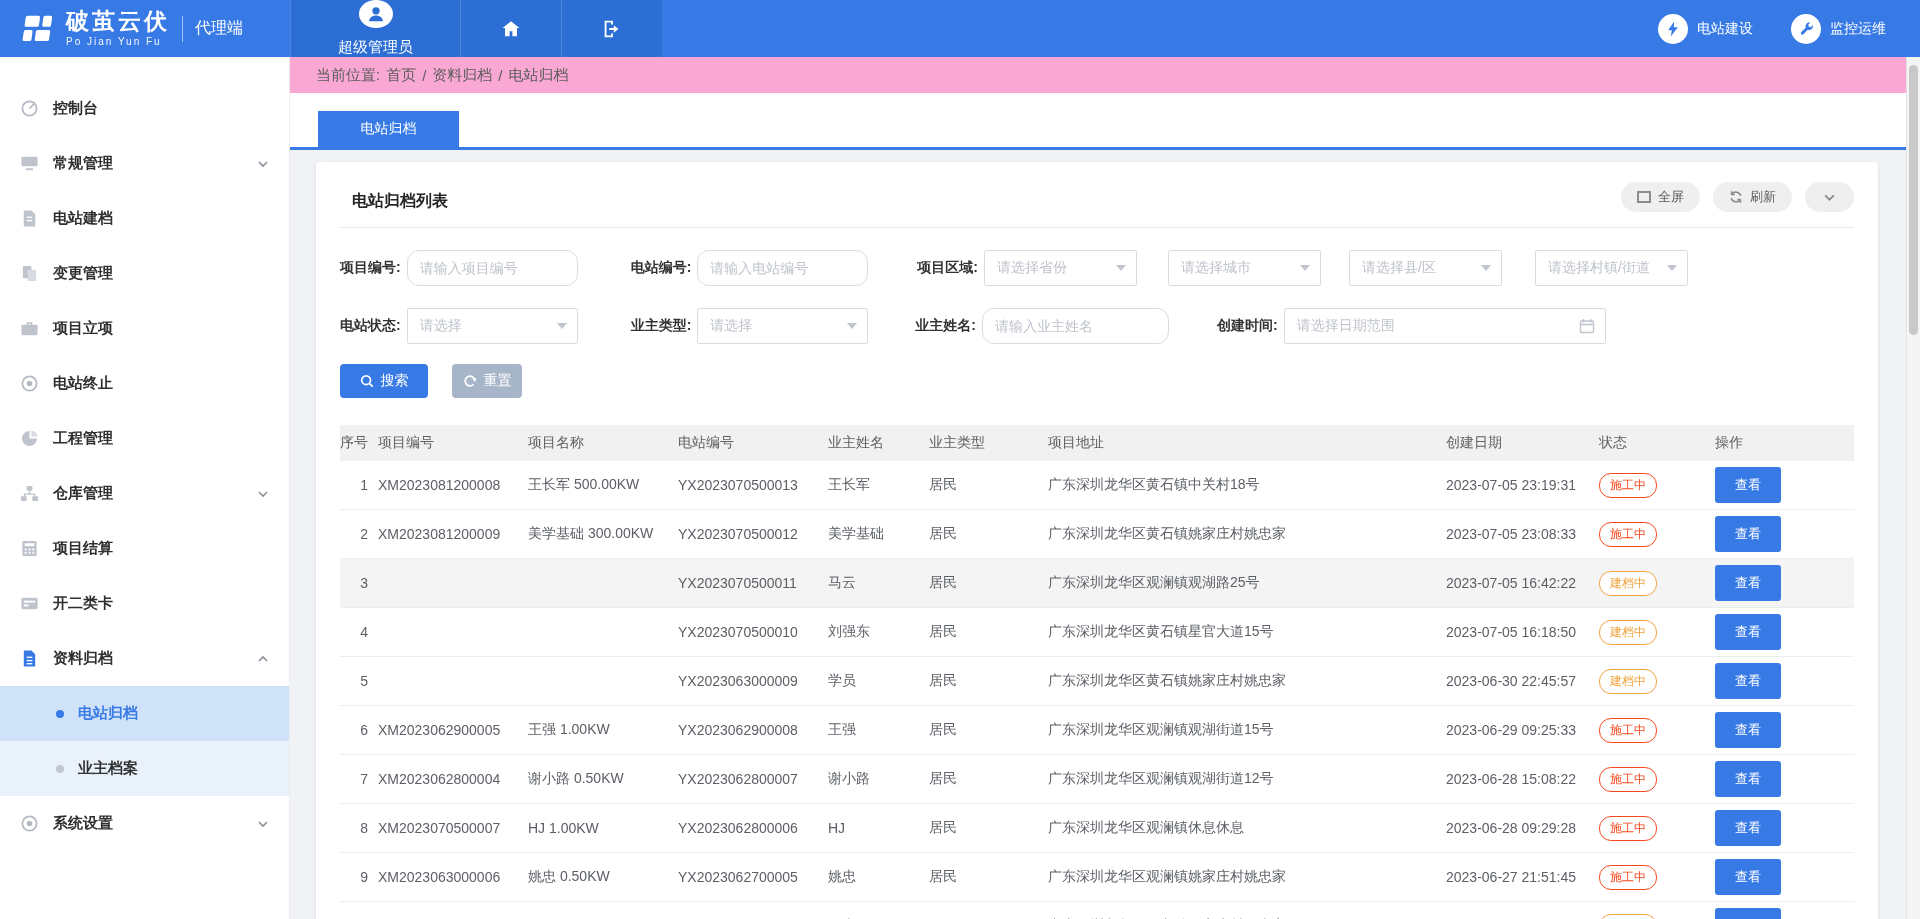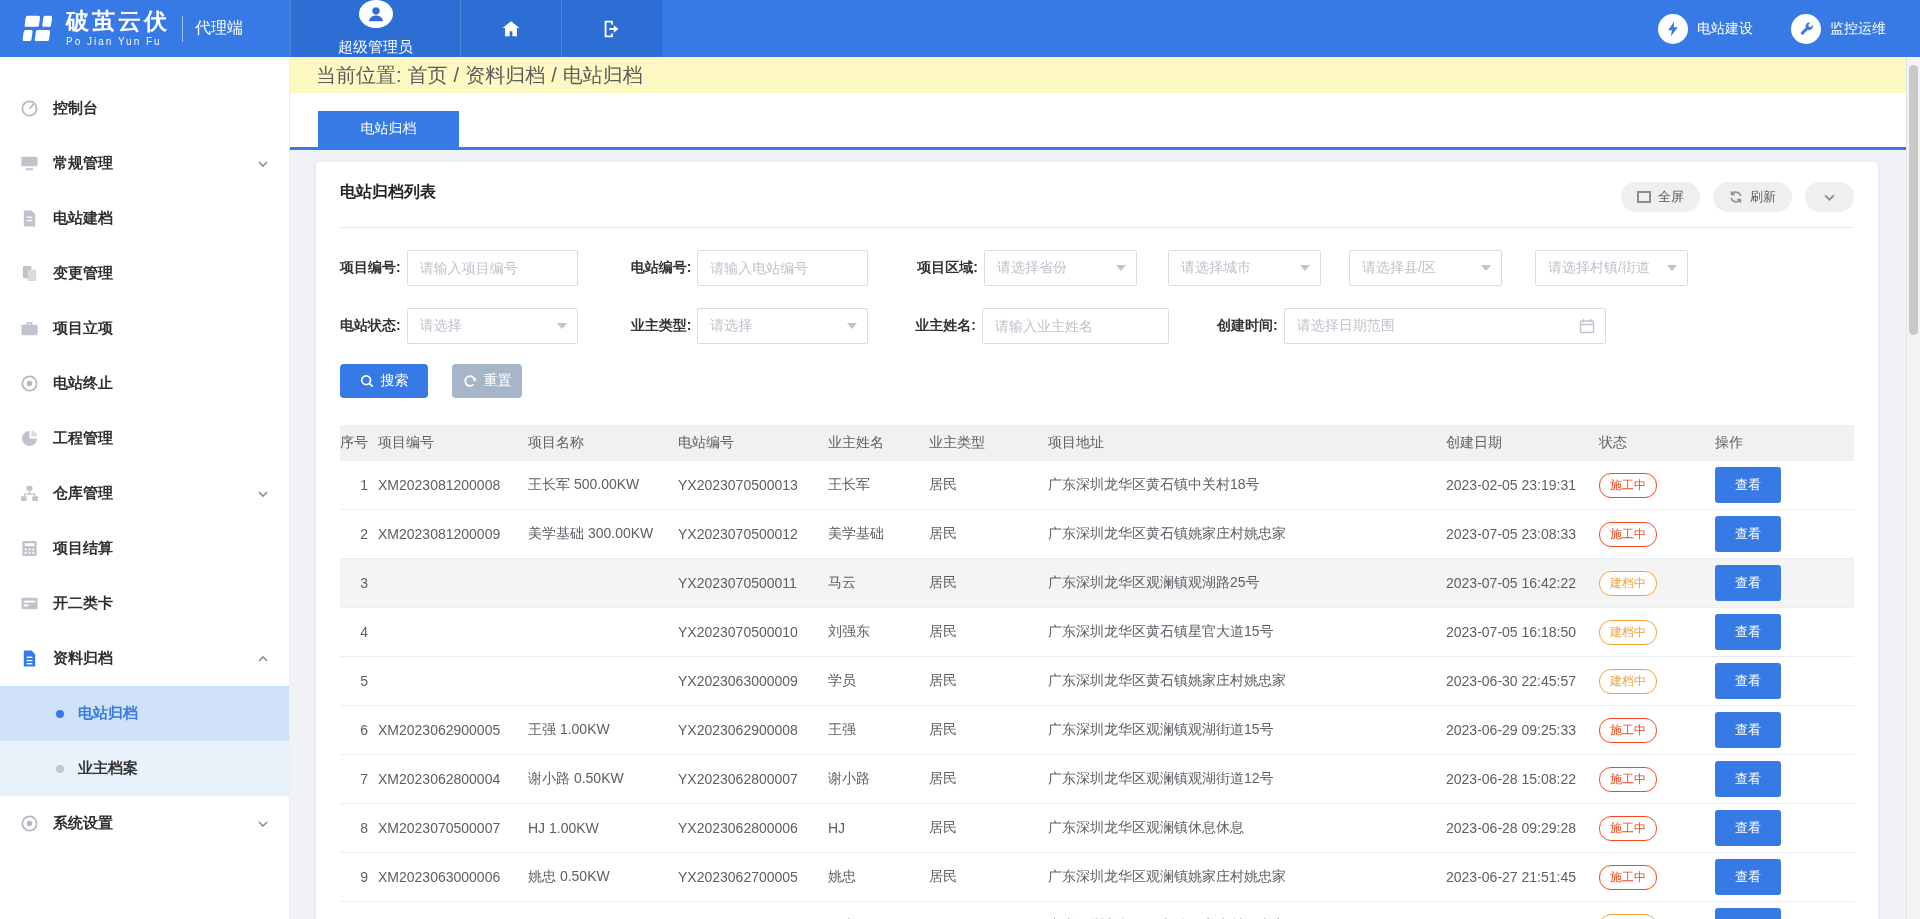--- a/index.html
+++ b/index.html
@@ -39,43 +39,43 @@
   .submenu { background:#e9f1fb; }
   .sub-item { height:55px; display:flex; align-items:center; padding-left:56px; cursor:pointer; }
   .sub-item .dot { width:8px; height:8px; border-radius:50%; background:#c3c7cf; margin-right:14px; }
   .sub-item .sub-label { font-size:15px; font-weight:bold; color:#333; }
   .sub-item.active { background:#d0e2f8; }
   .sub-item.active .dot { background:#377ae5; }
   .sub-item.active .sub-label { color:#377ae5; }
 
   
   .main { position:absolute; left:290px; top:57px; width:1630px; height:862px; }
-  .crumb-bar { height:36px; background:#fef9c3; display:flex; align-items:center; padding-left:26px;
-               font-size:20px; color:#5c5c5c; gap:6px; }
+  .crumb-bar { height:36px; background:#f9a8d4; display:flex; align-items:center; padding-left:26px;
+               font-size:15px; color:#5c5c5c; gap:6px; }
   .crumb { cursor:pointer; }
   .tab-strip { height:57px; background:#fff; border-bottom:3px solid #377ae5;
                display:flex; align-items:flex-end; padding-left:28px; }
   .tab { width:141px; height:36px; background:#377ae5; color:#fff; display:flex; align-items:center;
          justify-content:center; font-size:14px; cursor:pointer; }
   .content { padding:12px 26px 0 26px; }
 
   .panel { background:#fff; border-radius:4px; box-shadow:0 1px 4px rgba(0,0,0,.08);
            width:1562px; padding:20px 24px; min-height:790px; }
-  .panel-head { display:flex; align-items:flex-start; }
+  .panel-head { display:flex; align-items:flex-end;margin-left:12px; }
   .panel-title { font-size:16px; font-weight:bold; color:#262626; }
   .panel-tools { margin-left:auto; display:flex; gap:13px; }
   .pill { height:30px; border-radius:15px; background:#efefef; border:none; color:#595959;
           font-size:13px; padding:14px 16px; display:flex; align-items:center; gap:7px; cursor:pointer; }
   .pill svg { display:block; }
   .panel-divider { border-bottom:1px solid #e9e9e9; margin-top:15px; }
 
   
   .frow { display:flex; align-items:center; margin-top:22px; }
   .flabel { font-weight:bold; color:#333; margin-right:6px; white-space:nowrap; }
-  .tinput { height:36px; border:1px solid #d9dce3; border-radius:2px; padding:0 12px; font-size:14px;
+  .tinput { height:36px; border:1px solid #d9dce3; border-radius:12px; padding:0 12px; font-size:14px;
             color:#333; outline:none; font-family:inherit; }
   .tinput::placeholder { color:#bfc3cc; }
   .selectbox { height:36px; border:1px solid #d9dce3; border-radius:2px; padding:0 10px 0 12px;
                display:flex; align-items:center; color:#bfc3cc; font-size:14px; cursor:pointer;
                background:#fff; }
   .selectbox .ph { flex:1; white-space:nowrap; overflow:hidden; }
   .caret { width:0; height:0; border-left:5px solid transparent; border-right:5px solid transparent;
            border-top:6px solid #c0c4cc; margin-left:6px; flex:none; }
   .daterange { display:flex; align-items:center; }
   .daterange .cal { margin-left:auto; color:#c0c4cc; display:flex; }
@@ -441,21 +441,21 @@
         </div>
         <div id="table-body">
           <div class="trow tbody-row">
             <div class="cell c-seq">1</div>
             <div class="cell">XM2023081200008</div>
             <div class="cell">王长军 500.00KW</div>
             <div class="cell">YX2023070500013</div>
             <div class="cell">王长军</div>
             <div class="cell">居民</div>
             <div class="cell">广东深圳龙华区黄石镇中关村18号</div>
-            <div class="cell">2023-02-05 23:19:31</div>
+            <div class="cell">2023-07-05 23:19:31</div>
             <div class="cell"><span class="pill-status in-construction">施工中</span></div>
             <div class="cell"><button class="btn-view">查看</button></div>
           </div>
 
           <div class="trow tbody-row">
             <div class="cell c-seq">2</div>
             <div class="cell">XM2023081200009</div>
             <div class="cell">美学基础 300.00KW</div>
             <div class="cell">YX2023070500012</div>
             <div class="cell">美学基础</div>

